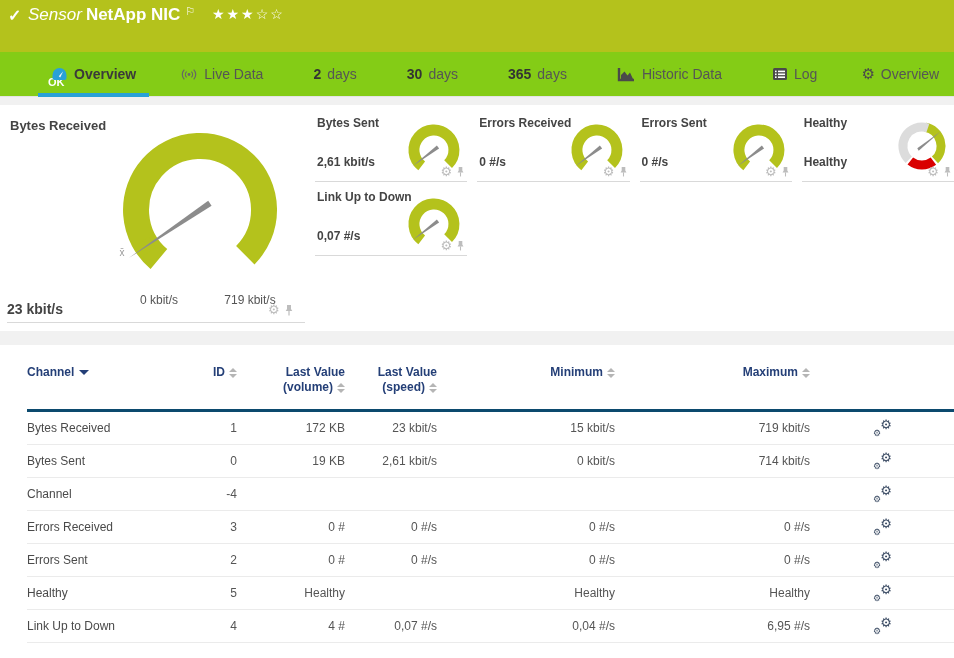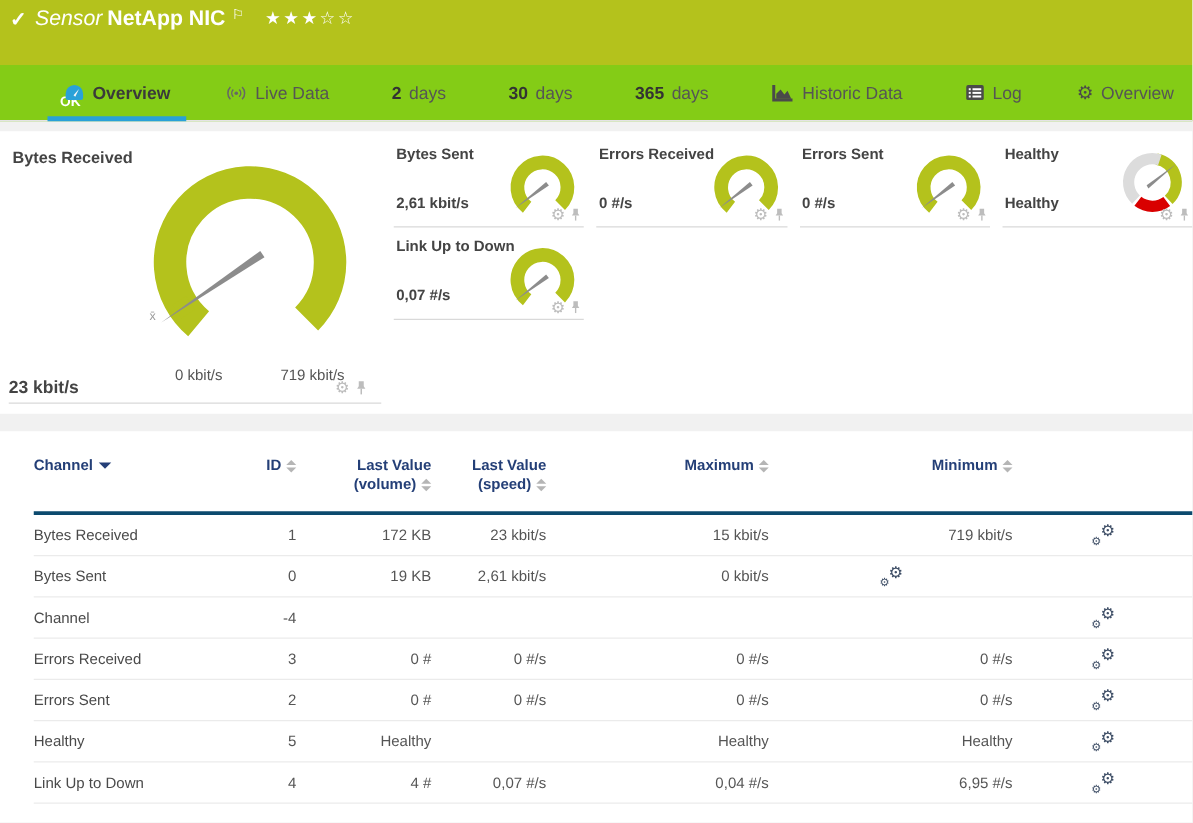--- a/index.html
+++ b/index.html
@@ -281,27 +281,27 @@
         </span>
     </div>
     <div class="th r">
       <span>Last Value</span><br>
       <span>(speed)</span><span class="updown">
           <i class="u"></i>
           <i class="d"></i>
         </span>
     </div>
     <div class="th r">
-      <span>Maximum</span><span class="updown">
+      <span>Minimum</span><span class="updown">
           <i class="u"></i>
           <i class="d"></i>
         </span>
     </div>
     <div class="th r">
-      <span>Minimum</span><span class="updown">
+      <span>Maximum</span><span class="updown">
           <i class="u"></i>
           <i class="d"></i>
         </span>
     </div>
     <div class="th"></div>
   </div>
 
   <div>
     <div class="tgrid trow">
       <div class="cell c0">Bytes Received</div>
@@ -317,20 +317,21 @@
         </span>
       </div>
     </div>
 
     <div class="tgrid trow">
       <div class="cell c0">Bytes Sent</div>
       <div class="cell r">0</div>
       <div class="cell r">19 KB</div>
       <div class="cell r">2,61 kbit/s</div>
       <div class="cell r">0 kbit/s</div>
+      <div class="cell r">714 kbit/s</div>
       <div class="cell action">
         <span class="chgear">
           <span class="g1">⚙</span>
             <span class="g2">⚙</span>
         </span>
       </div>
     </div>
 
     <div class="tgrid trow">
       <div class="cell c0">Channel</div>

